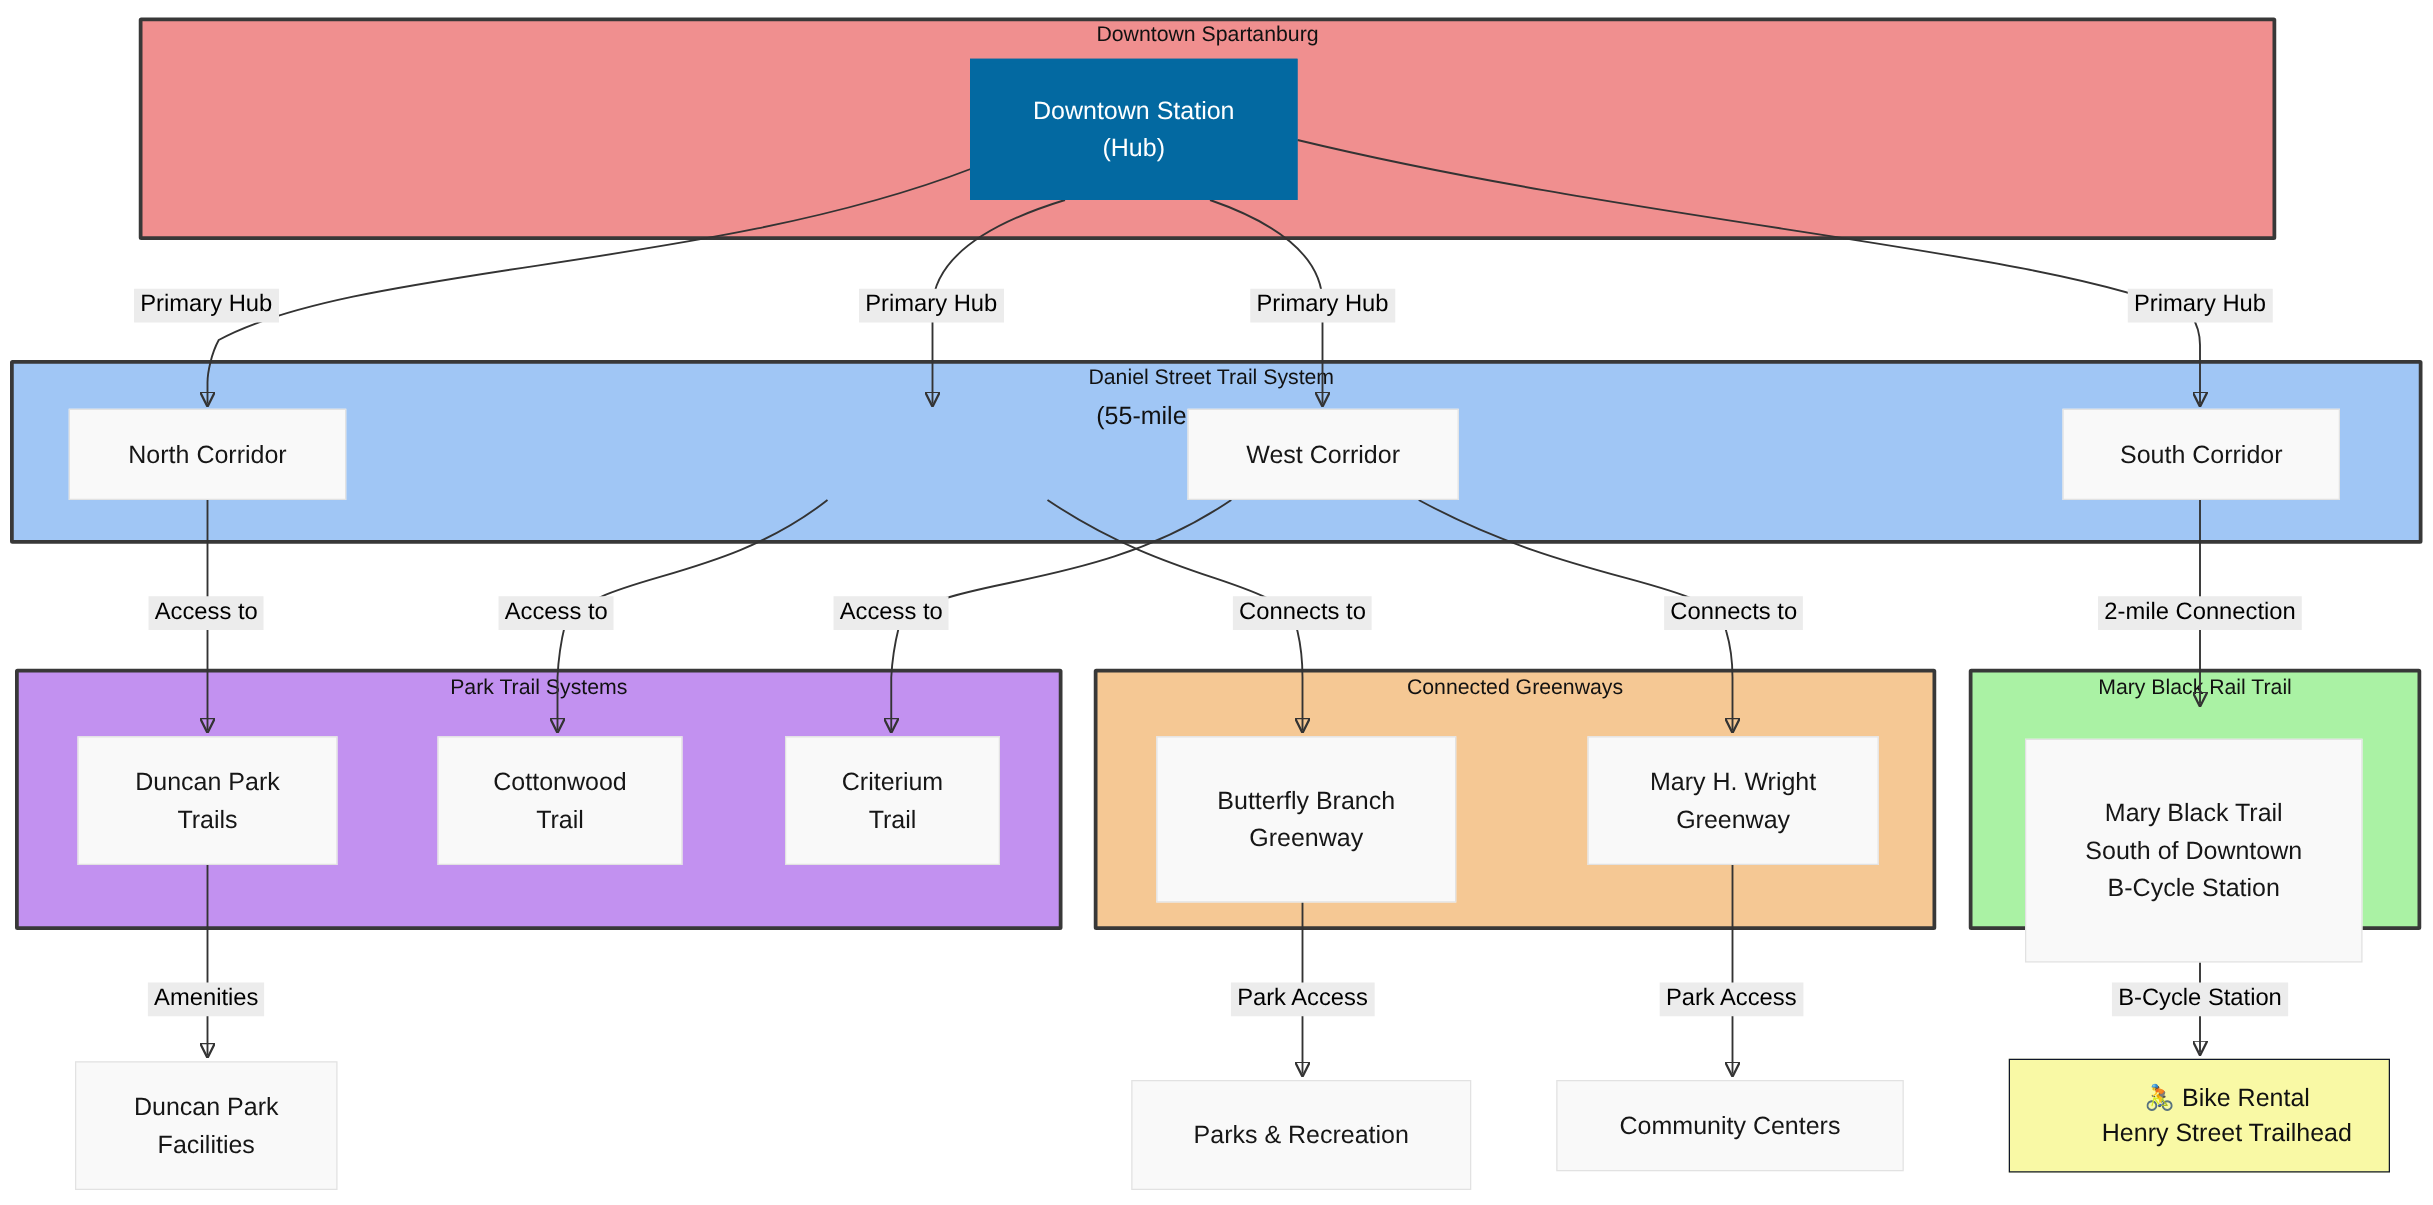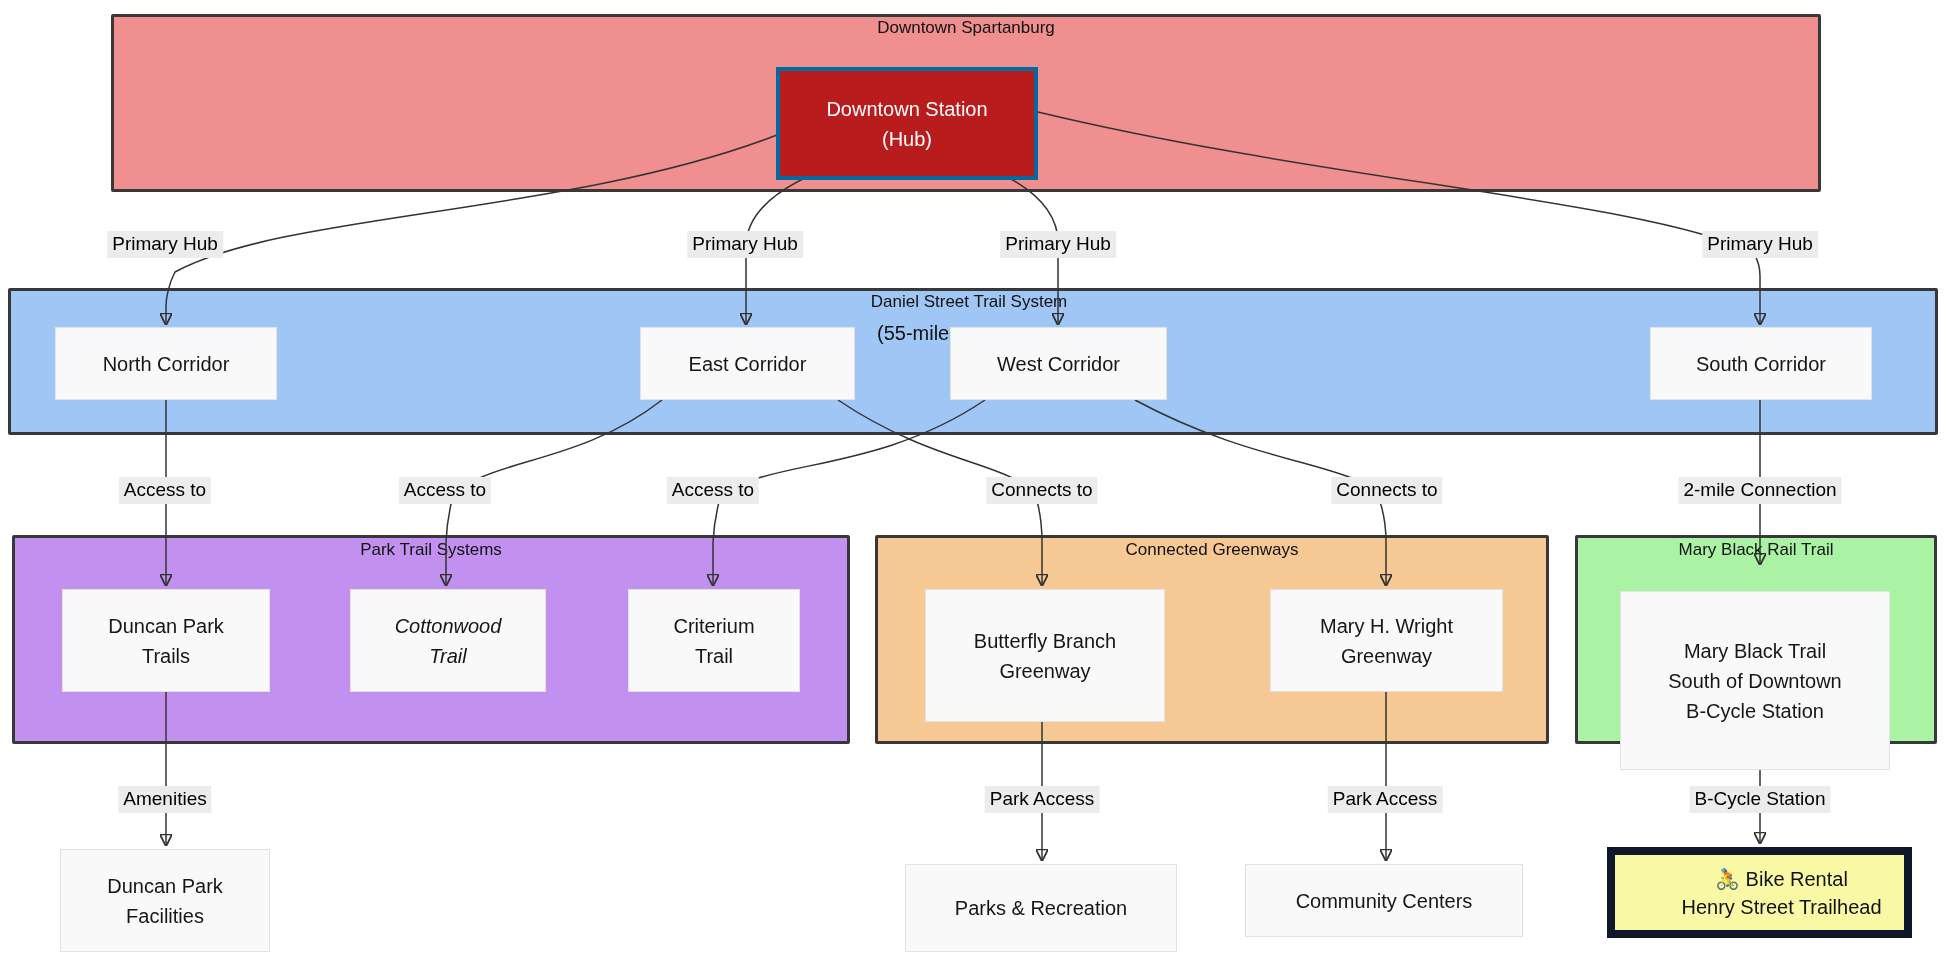--- a/index.html
+++ b/index.html
@@ -18,22 +18,22 @@
 
   .edges{position:absolute;left:0;top:0;z-index:3;}
   .edges path{fill:none;stroke:#333;stroke-width:1.5px;}
 
   .edge-label{position:absolute;transform:translateX(-50%);background:#ececec;color:#000;
     font-size:19px;line-height:1.3;padding:1px 5px;white-space:nowrap;z-index:4;}
 
   .node{position:absolute;display:flex;flex-direction:column;align-items:center;justify-content:center;
     background:#f9f9f9;border:1px solid #e2e2e2;color:#161616;font-size:20px;text-align:center;
     line-height:1.5;z-index:5;box-sizing:border-box;white-space:pre-line;}
-  .node.hub{background:#b91c1c;border:4px solid #0369a1;color:#fff;margin-top:20px;}
-  .node.bcycle{background:#f9f9a5;border:8px solid #0f172a;color:#111;padding-left:44px;}
+  .node.hub{background:#0369a1;border:4px solid #0369a1;color:#fff;}
+  .node.bcycle{background:#f9f9a5;border:1px solid #0f172a;color:#111;padding-left:44px;}
   .node .line{white-space:nowrap;}
 </style>
 </head>
 <body>
 
 <div class="canvas">
 
   <div class="cluster downtown" style="left:111px;top:14px;width:1710px;height:178px;"></div>
   <div class="cluster trail" style="left:8px;top:288px;width:1930px;height:147px;"></div>
   <div class="cluster park" style="left:12px;top:535px;width:838px;height:209px;"></div>
@@ -83,27 +83,26 @@
 
   <div class="edge-label" style="left:165px;top:786px;">Amenities</div>
   <div class="edge-label" style="left:1042px;top:786px;">Park Access</div>
   <div class="edge-label" style="left:1385px;top:786px;">Park Access</div>
   <div class="edge-label" style="left:1760px;top:786px;">B-Cycle Station</div>
 
   <div class="node hub" style="left:776px;top:47px;width:262px;height:113px;">Downtown Station
 (Hub)</div>
 
   <div class="node" style="left:55px;top:327px;width:222px;height:73px;">North Corridor</div>
-  <div class="node" style="left:640px;top:327px;width:215px;height:73px;">East Corridor</div>
   <div class="node" style="left:950px;top:327px;width:217px;height:73px;">West Corridor</div>
   <div class="node" style="left:1650px;top:327px;width:222px;height:73px;">South Corridor</div>
 
   <div class="node" style="left:62px;top:589px;width:208px;height:103px;">Duncan Park
 Trails</div>
-  <div class="node" style="left:350px;top:589px;width:196px;height:103px;font-style:italic;">Cottonwood
+  <div class="node" style="left:350px;top:589px;width:196px;height:103px;">Cottonwood
 Trail</div>
   <div class="node" style="left:628px;top:589px;width:172px;height:103px;">Criterium
 Trail</div>
   <div class="node" style="left:925px;top:589px;width:240px;height:133px;">Butterfly Branch
 Greenway</div>
   <div class="node" style="left:1270px;top:589px;width:233px;height:103px;">Mary H. Wright
 Greenway</div>
   <div class="node" style="left:1620px;top:591px;width:270px;height:179px;">Mary Black Trail
 South of Downtown
 B-Cycle Station</div>

